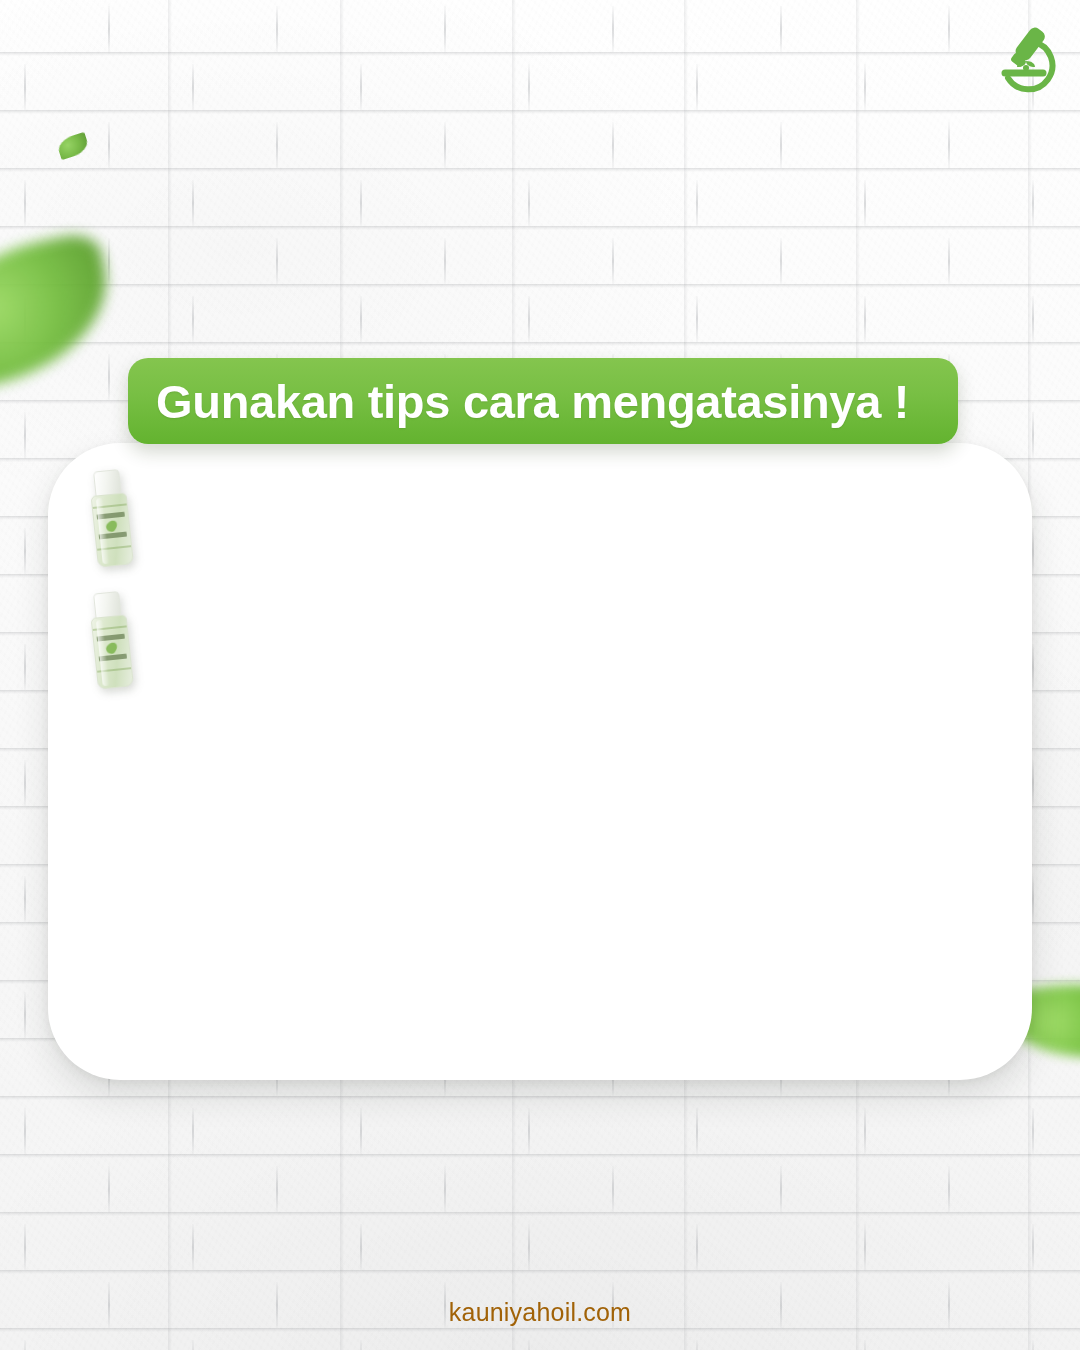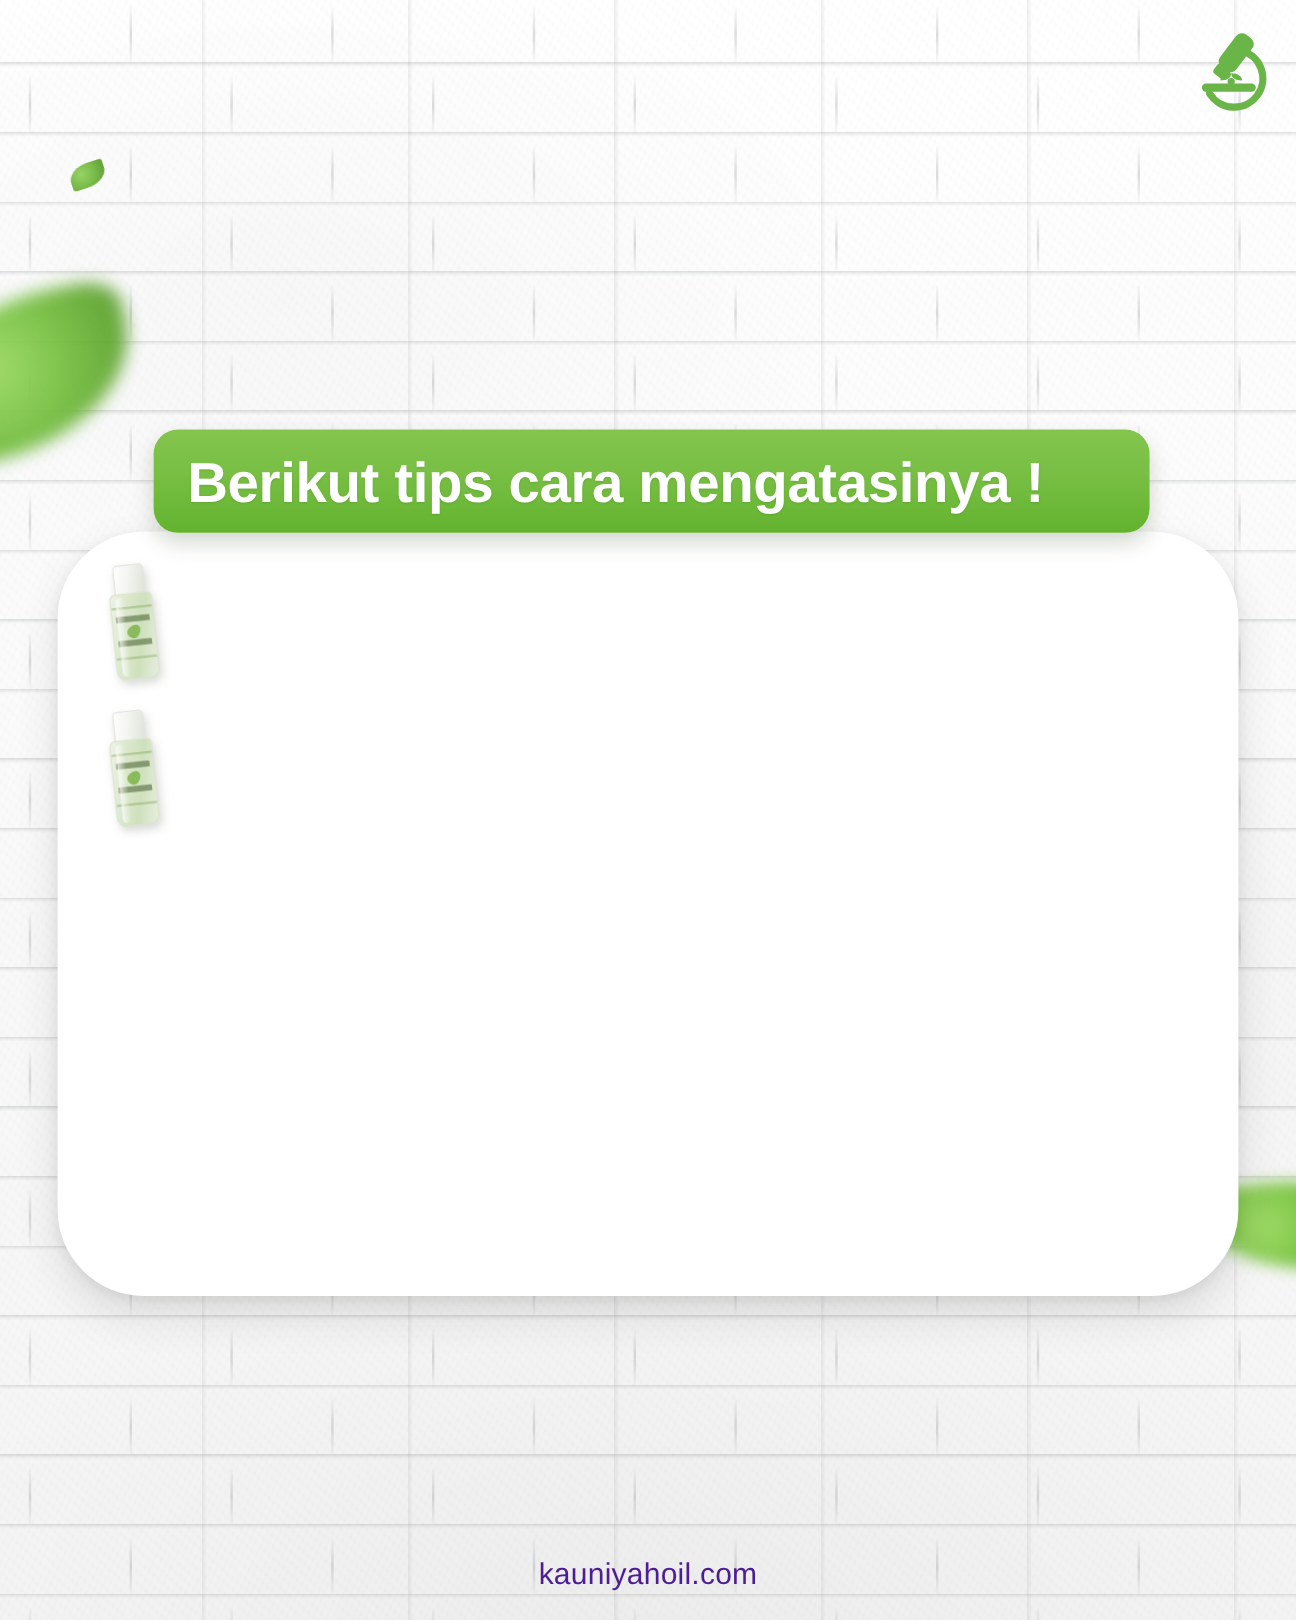--- a/index.html
+++ b/index.html
@@ -258,21 +258,21 @@
     border-radius: 4px;
   }
 
   
   .footer {
     position: absolute;
     left: 0;
     right: 0;
     top: 1298px;
     text-align: center;
-    color: #4c1d95;
+    color: #a16207;
     font-size: 25px;
     letter-spacing: 0.2px;
   }
 </style>
 </head>
 <body>
 
 <div id="poster">
 
   <div class="wall"></div>
@@ -502,21 +502,21 @@
       </g>
       <path d="M36 41 c-6 0 -9 3 -9 6 c5 0 9 -2 9 -6 z" fill="#6ab547"></path>
       <path d="M36 41 c6 0 9 3 9 6 c-5 0 -9 -2 -9 -6 z" fill="#6ab547"></path>
       <circle cx="36" cy="48" r="3" fill="#6ab547"></circle>
     </svg>
   </div>
 
   <div class="card"></div>
 
   <div class="banner">
-    <div class="banner-title">Berikut tips cara mengatasinya !</div>
+    <div class="banner-title">Gunakan tips cara mengatasinya !</div>
   </div>
 
   <div class="tips">
 
 
     <div class="tip">
       <div class="bottle">
         <div class="cap"></div>
         <div class="body">
           <div class="band b1"></div>

